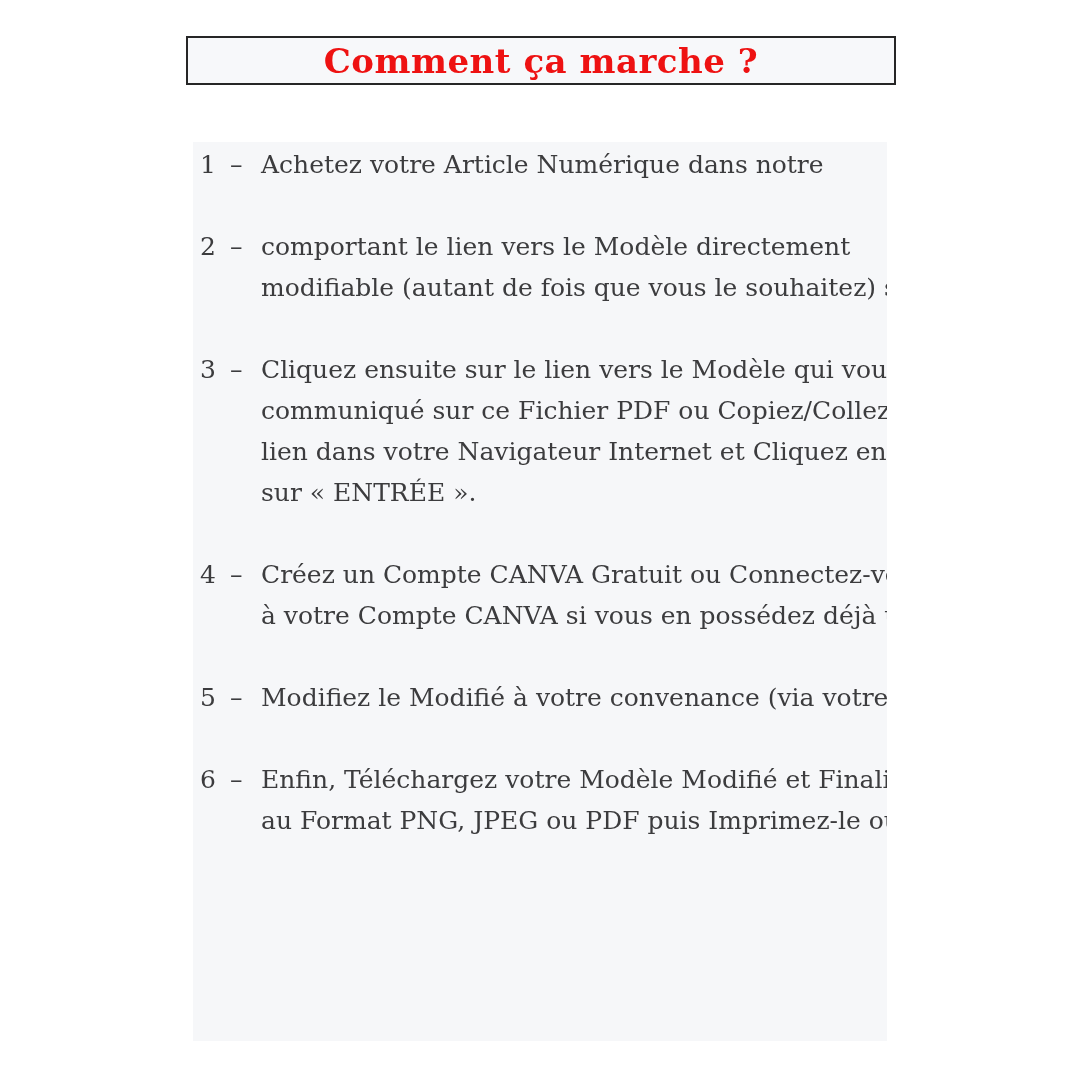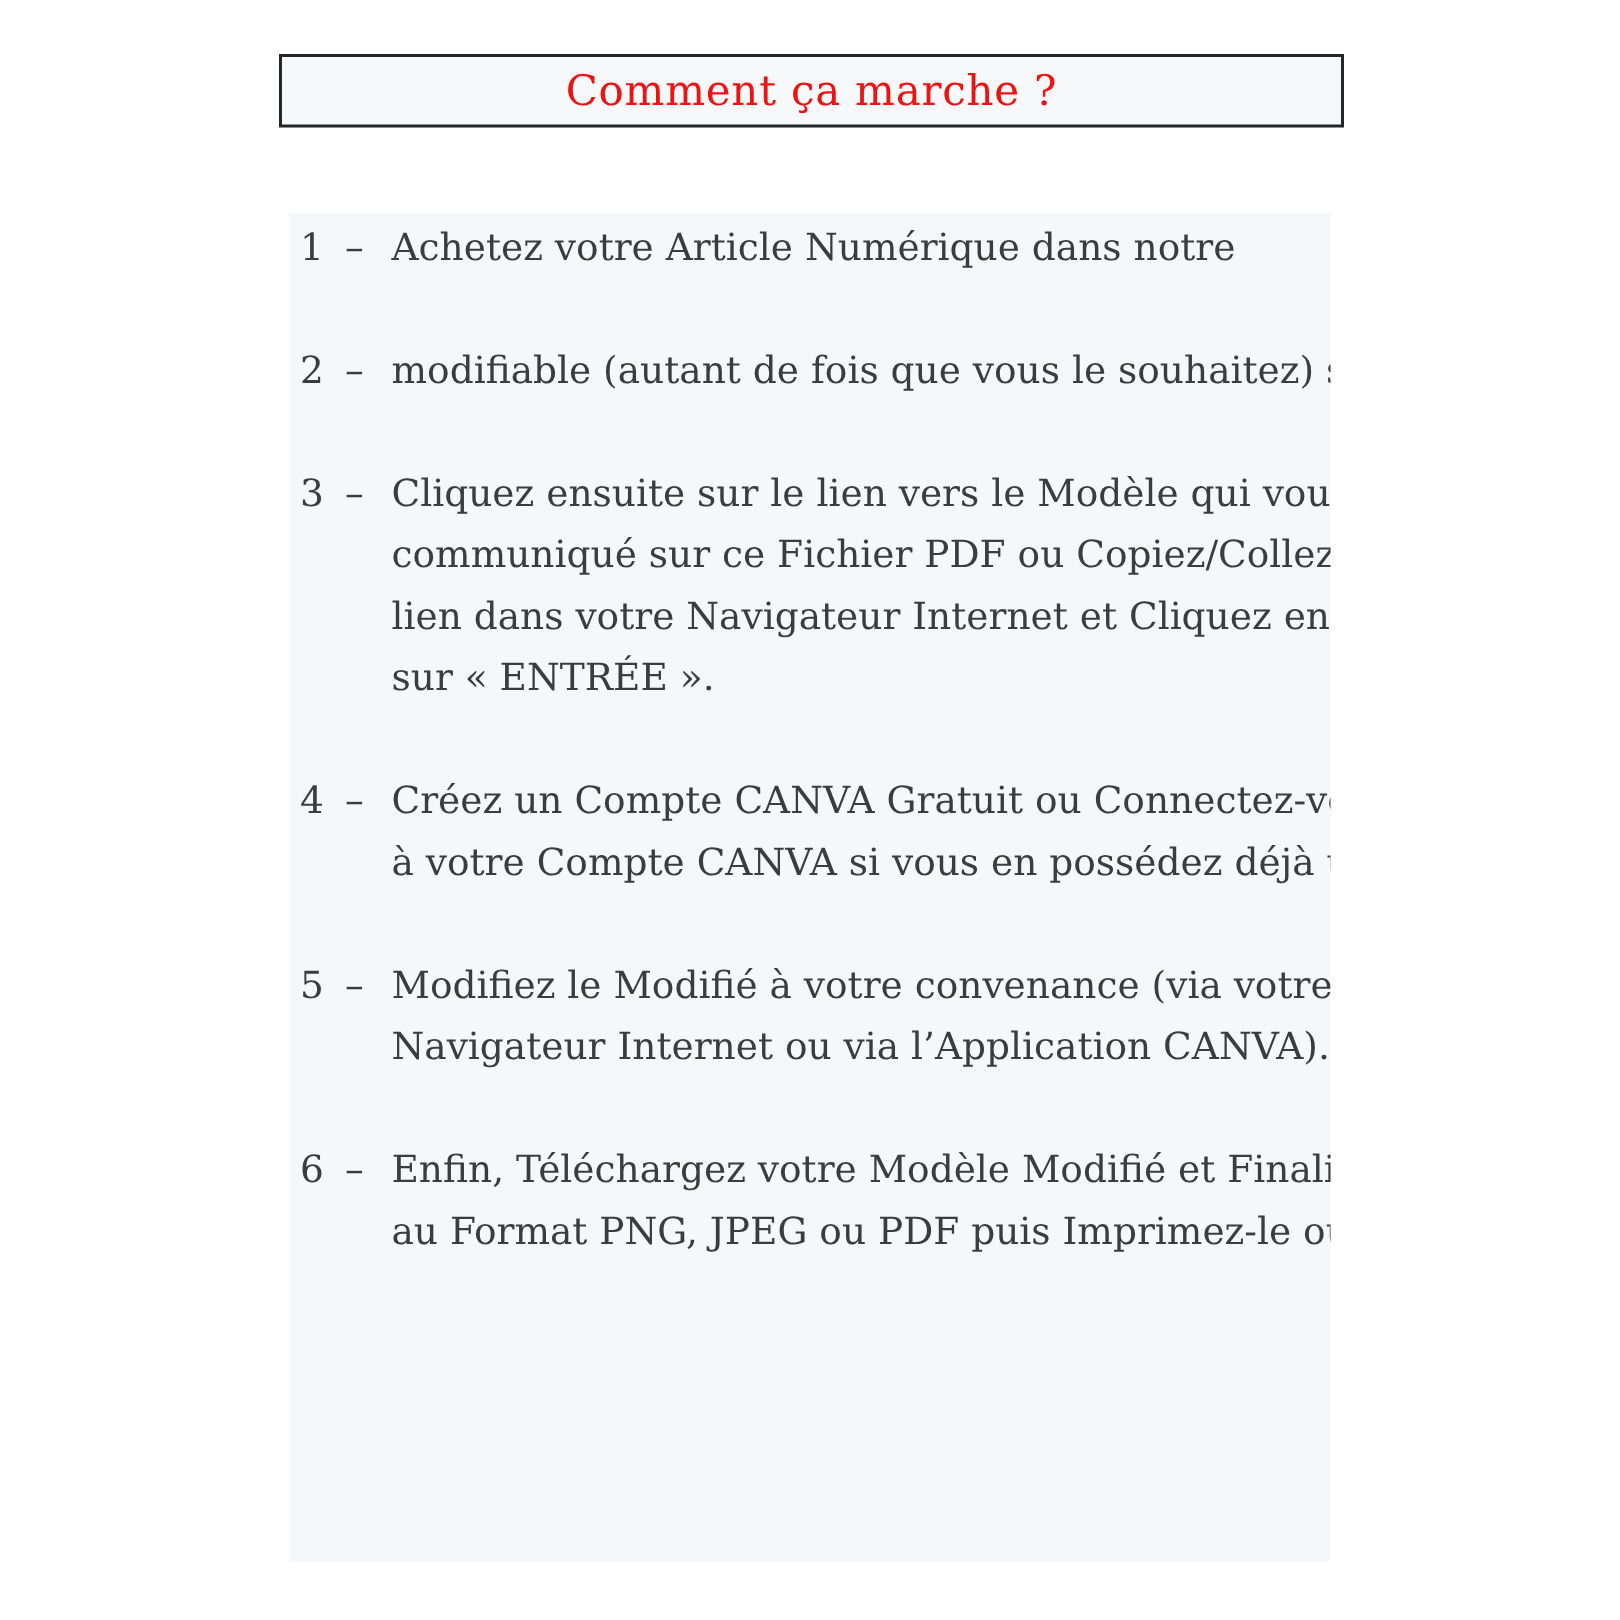--- a/index.html
+++ b/index.html
@@ -14,22 +14,22 @@
     position: absolute;
     left: 186px; top: 36px;
     width: 710px; height: 49px;
     box-sizing: border-box;
     border: 2px solid var(--box-border, #262626);
     background: var(--box-bg, #f7f8fa);
     display: flex; align-items: center; justify-content: center;
   }
   .title-text {
     color: var(--title-color, #ee1212);
-    font-size: 28px;
-    font-weight: normal;
+    font-size: 34px;
+    font-weight: bold;
     letter-spacing: 0.5px;
     white-space: nowrap;
   }
   .panel {
     position: absolute;
     left: 193px; top: 142px;
     width: 694px; height: 899px;
     background: var(--panel-bg, #f6f7f9);
     overflow: hidden;
   }
@@ -76,20 +76,21 @@
     <span class="dash">–</span>
     <span class="txt">
             <span class="line">Achetez votre Article Numérique dans notre</span>
           </span>
   </li>
 
   <li>
     <span class="num">2</span>
     <span class="dash">–</span>
     <span class="txt">
+            <span class="line">comportant le lien vers le Modèle directement</span>
             <span class="line">modifiable (autant de fois que vous le souhaitez) sur</span>
           </span>
   </li>
 
   <li>
     <span class="num">3</span>
     <span class="dash">–</span>
     <span class="txt">
             <span class="line">Cliquez ensuite sur le lien vers le Modèle qui vous est</span>
             <span class="line">communiqué sur ce Fichier PDF ou Copiez/Collez le</span>
@@ -105,21 +106,20 @@
             <span class="line">Créez un Compte CANVA Gratuit ou Connectez-vous</span>
             <span class="line">à votre Compte CANVA si vous en possédez déjà un.</span>
           </span>
   </li>
 
   <li>
     <span class="num">5</span>
     <span class="dash">–</span>
     <span class="txt">
             <span class="line">Modifiez le Modifié à votre convenance (via votre</span>
-            <span class="line">Navigateur Internet ou via l’Application CANVA).</span>
           </span>
   </li>
 
   <li>
     <span class="num">6</span>
     <span class="dash">–</span>
     <span class="txt">
             <span class="line">Enfin, Téléchargez votre Modèle Modifié et Finalisé</span>
             <span class="line">au Format PNG, JPEG ou PDF puis Imprimez-le ou</span>
           </span>

